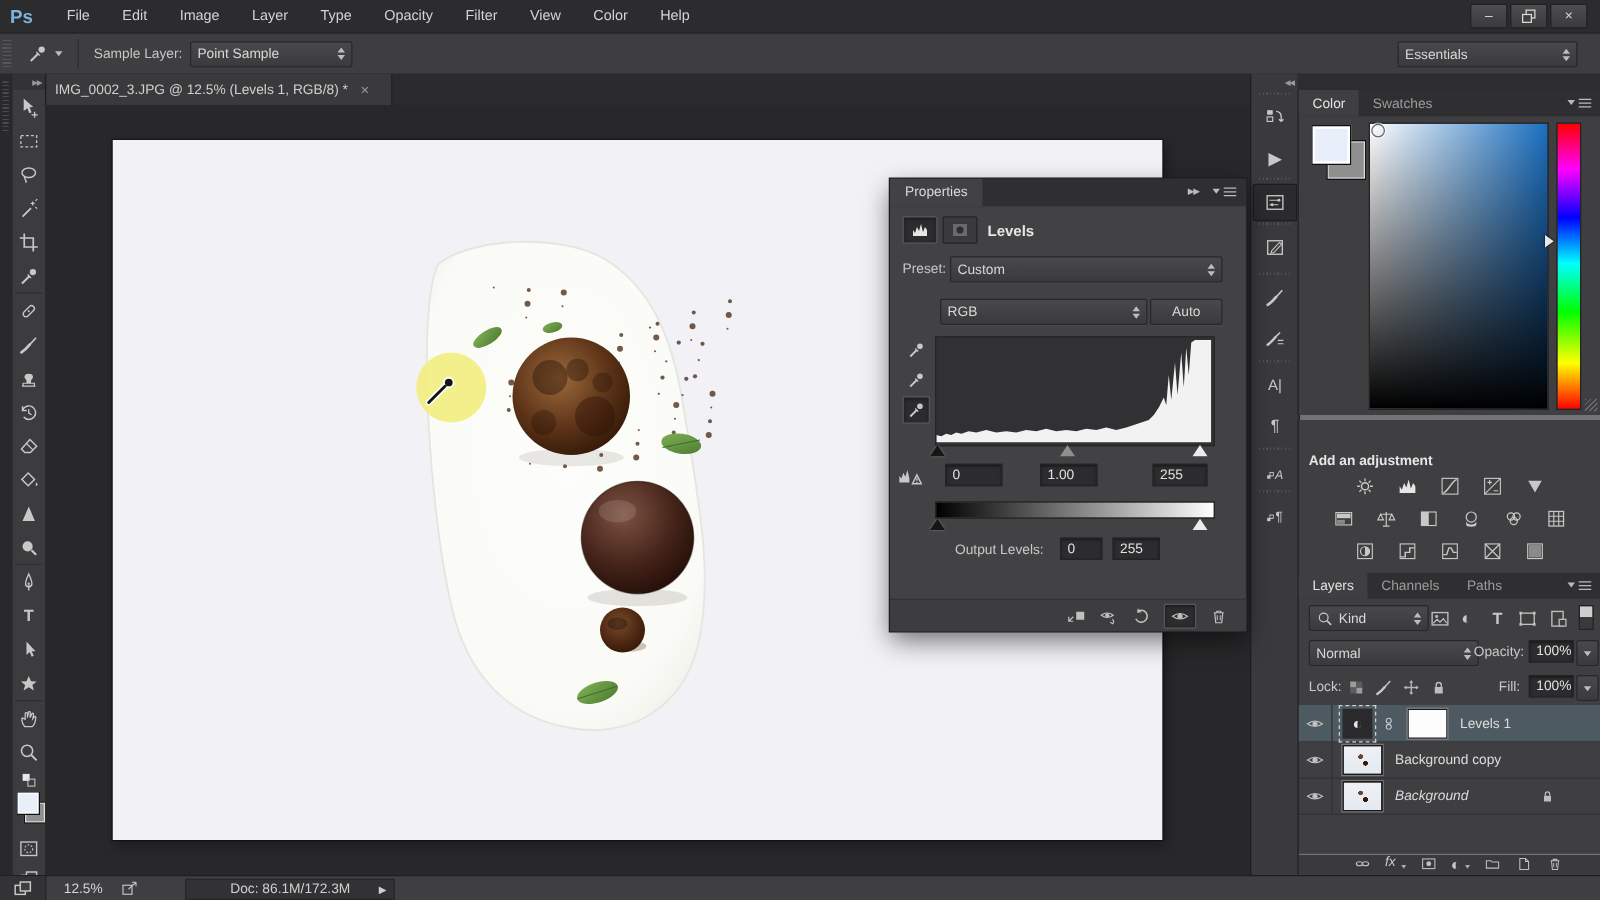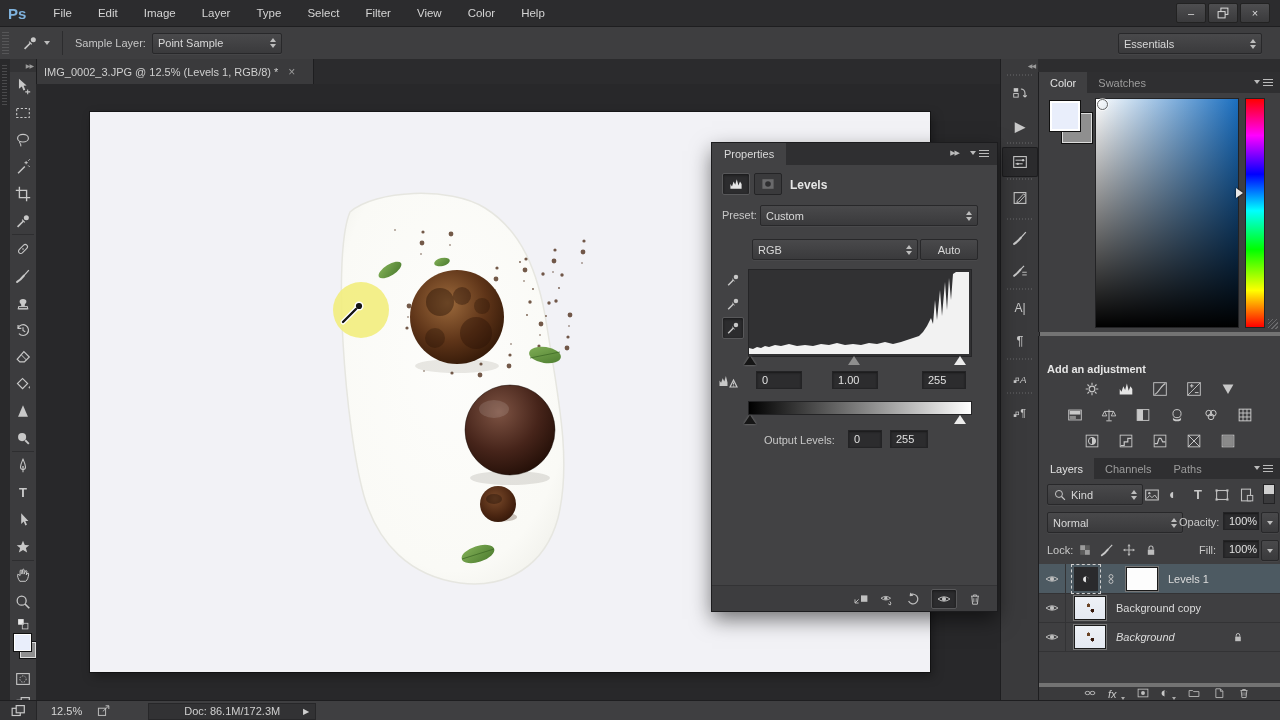--- a/index.html
+++ b/index.html
@@ -40,21 +40,21 @@
   .ic{display:inline-block;width:18px;height:18px}
   .ic svg{width:100%;height:100%;display:block}
   .ic14{width:14px;height:14px}.ic16{width:16px;height:16px}.ic20{width:20px;height:20px}
   .gtxt{color:#c8c8c8;font-size:13px;font-weight:bold}
   .fgswatch{position:absolute;left:3px;top:0;width:17px;height:17px;background:#e9eefb;border:1px solid #111;box-shadow:inset 0 0 0 1px #fff;z-index:2}
   .bgswatch{position:absolute;left:9px;top:8px;width:16px;height:16px;background:#8f8f8f;border:1px solid #111;box-shadow:inset 0 0 0 1px #ddd}
   
   .pasteboard{left:36px;top:84px;width:964px;height:616px;background:#28282a}
   .canvaswrap{left:90px;top:112px;width:840px;height:560px;box-shadow:0 0 0 1px rgba(0,0,0,.4),3px 4px 10px rgba(0,0,0,.35)}
   
-  .props{left:712px;top:143px;width:285px;height:468px;background:#424244;
+  .props{left:712px;top:143px;width:285px;height:362px;background:#424244;
          box-shadow:0 0 0 1px #1c1c1e,0 8px 20px rgba(0,0,0,.55);z-index:5}
   .phead{height:22px;background:#2f2f31;position:relative}
   .ptab{position:absolute;left:0;top:0;height:22px;padding:0 12px;background:#424244;display:flex;align-items:center;color:#dadada}
   .collapse{position:absolute;right:38px;top:6px;font-size:7px;color:#bbb;letter-spacing:-1px}
   .pmenu{position:absolute;right:8px;top:8px;display:flex;align-items:center;gap:3px}
   .pmenu .car{width:0;height:0;border-left:3px solid transparent;border-right:3px solid transparent;border-top:4px solid #bbb}
   .pmenu .bars{width:10px;height:1px;background:#bbb;box-shadow:0 3px 0 #bbb,0 -3px 0 #bbb}
   .iconbtn{background:#3a3a3c;border:1px solid #242426;border-radius:2px;display:flex;align-items:center;justify-content:center}
   .pressed{background:#2c2c2e;border-color:#58585a;box-shadow:inset 0 1px 3px rgba(0,0,0,.5)}
   .inputbox{background:#2c2c2e;border:1px solid #232325;box-shadow:inset 0 1px 2px rgba(0,0,0,.45);
@@ -92,22 +92,22 @@
   .lrow.sel{background:#4d5a62}
   .eyebox{width:26px;height:29px;border-right:1px solid #333335;display:flex;align-items:center;justify-content:center;flex:none}
   .adjthumb{width:24px;height:24px;background:#2a2a2c;display:flex;align-items:center;justify-content:center;
             outline:1px dashed #d0d0d0;outline-offset:2px;margin:0 6px 0 8px;color:#e8e8e8;font-size:13px;flex:none}
   .maskthumb{width:30px;height:22px;background:#fdfdfd;border:1px solid #1a1a1a;box-shadow:0 0 0 1px #777;margin-left:8px;flex:none}
   .photothumb{width:30px;height:22px;border:1px solid #1a1a1a;box-shadow:0 0 0 1px #777;margin:0 0 0 8px;flex:none;
       background:radial-gradient(circle 4px at 45% 38%,#6b4426 0 45%,transparent 50%),
                  radial-gradient(circle 4px at 58% 62%,#37190c 0 45%,transparent 50%),
                  linear-gradient(#eef1f6,#e4e9f1)}
   .lname{margin-left:10px;color:#dcdcdc}
-  .lfooter{position:absolute;left:0;bottom:0;width:242px;height:17px;border-top:4px solid #737373;background:#3a3a3c;
-           display:flex;align-items:flex-end;gap:11px;padding-left:44px;box-sizing:border-box}
+  .lfooter{position:absolute;left:0;bottom:0;width:242px;height:17px;border-top:1px solid #737373;background:#3a3a3c;
+           display:flex;align-items:flex-start;gap:11px;padding-left:44px;box-sizing:border-box}
   .fxtxt{font-style:italic;color:#c8c8c8;font-size:11px}
   .minicaret{width:0;height:0;border-left:2.5px solid transparent;border-right:2.5px solid transparent;border-top:3px solid #aaa;margin-left:-7px;margin-top:8px}
   
   .statusbar{left:0;top:700px;width:1280px;height:20px;background:#3f3f41;border-top:1px solid #1e1e20;display:flex;align-items:center}
   .corner{width:36px;height:20px;background:#333335;border-right:1px solid #252527;display:flex;align-items:center;justify-content:center}
   .docbox{background:#323234;border:1px solid #272729;height:15px;display:flex;align-items:center;justify-content:center;
           width:166px;margin-left:36px;color:#cfcfcf;position:relative}
   .docbox .menu_g{position:absolute;right:6px;font-size:8px;color:#cfcfcf}
   .resizegrip{position:absolute;right:3px;bottom:3px;width:10px;height:10px;
       background:repeating-linear-gradient(135deg,#6a6a6c 0 1px,transparent 1px 3px)}
@@ -119,21 +119,21 @@
 
 <div id="root">
 
   <div class="abs menubar">
     <span class="pslogo">Ps</span>
     <span class="menuitem">File</span>
     <span class="menuitem">Edit</span>
     <span class="menuitem">Image</span>
     <span class="menuitem">Layer</span>
     <span class="menuitem">Type</span>
-    <span class="menuitem">Select</span>
+    <span class="menuitem">Opacity</span>
     <span class="menuitem">Filter</span>
     <span class="menuitem">View</span>
     <span class="menuitem">Color</span>
     <span class="menuitem">Help</span>
     <span class="winctls">
       <span class="wbtn">–</span>
       <span class="wbtn">
           <i class="ic ic14">
             <svg viewBox="0 0 20 20">
               <rect x="7" y="3" width="10" height="9" fill="none" stroke="#ddd" stroke-width="1.4"></rect>

